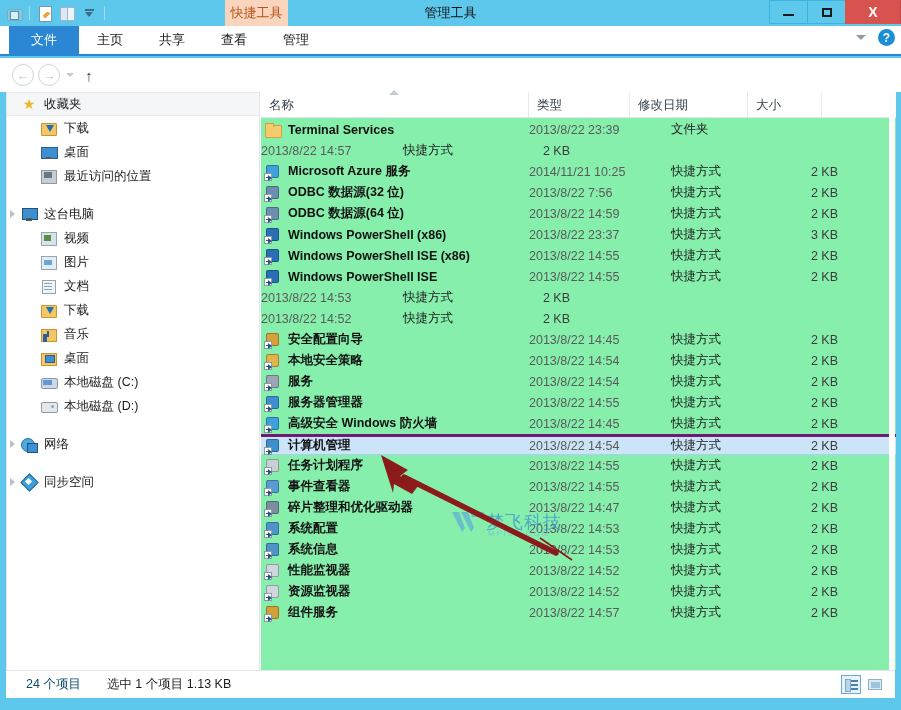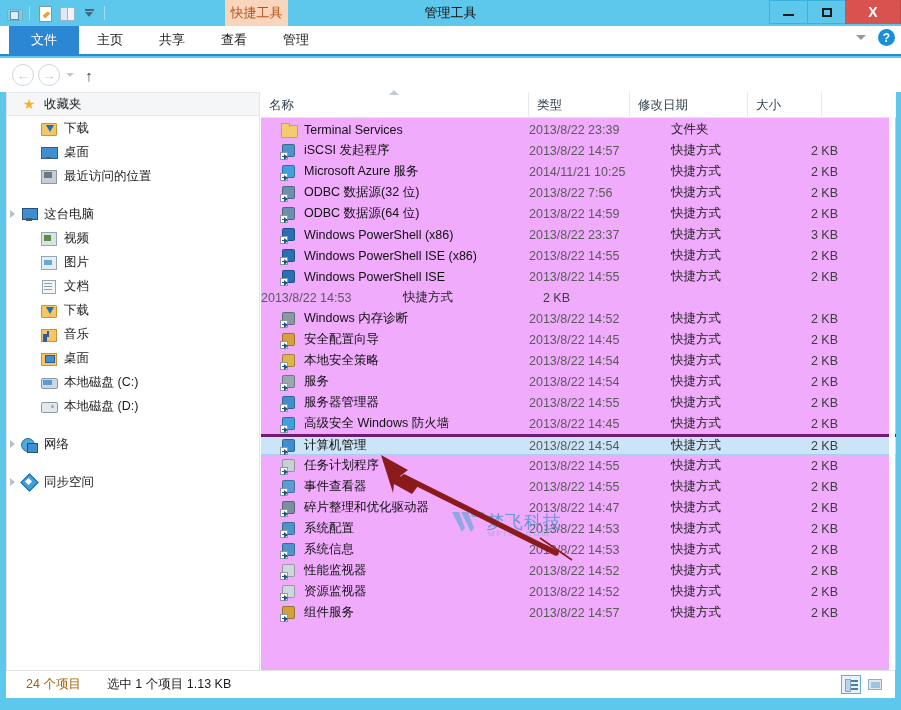--- a/index.html
+++ b/index.html
@@ -143,56 +143,56 @@
   .ic-hdd-d:after{content:"";position:absolute;left:10px;top:7px;width:3px;height:3px;background:#9aa7b3;border-radius:50%;}
   .ic-net:before{content:"";position:absolute;left:0;top:2px;width:12px;height:12px;border-radius:50%;background:#4fa8dd;border:1px solid #2a6f9f;}
   .ic-net:after{content:"";position:absolute;left:6px;top:7px;width:9px;height:8px;background:#3f8fd0;border:1px solid #23527e;}
   .ic-sync{ }
   .ic-sync:before{content:"";position:absolute;left:2px;top:2px;width:11px;height:11px;background:#3fa0d8;transform:rotate(45deg);border:1px solid #1f6ea3;}
   .ic-sync:after{content:"";position:absolute;left:5px;top:5px;width:5px;height:5px;background:#fff;transform:rotate(45deg);}
   .expander{width:10px;height:10px;position:relative;margin-left:-12px;margin-right:2px;flex:0 0 10px;}
   .expander:before{content:"";position:absolute;left:1px;top:1px;width:0;height:0;border-top:4px solid transparent;border-bottom:4px solid transparent;border-left:5px solid #b6c0c9;}
 
   
-  .listpane { position:absolute; left:254px; top:0; width:635px; height:578px; background:#f0abfc; }
+  .listpane { position:absolute; left:254px; top:0; width:635px; height:578px; background:#86efac; }
   .colhdr { position:absolute; left:0; top:0; width:635px; height:26px; background:#fff;
             border-bottom:1px solid #e3e7eb; display:flex; }
   .ch { height:26px; line-height:26px; font-size:12.5px; color:#31424f; padding-left:8px;
         border-right:1px solid #e6eaee; position:relative;}
   .ch-name{ width:268px; }
   .ch-date{ width:118px; }
   .ch-type{ width:101px; }
   .ch-size{ width:74px; }
   .sortcaret{position:absolute; left:128px; top:-2px; width:0;height:0;
              border-left:5px solid transparent;border-right:5px solid transparent;border-bottom:5px solid #c3ccd4;}
   .rows { position:absolute; left:0; top:27px; width:635px; }
   .row { height:21px; display:flex; align-items:center; font-size:12.5px; color:#111; }
   .row.selected { background:#cce4f7; border-top:3px solid #701a75; border-bottom:1px solid #a8cfee; }
-  .c-name { width:268px; display:flex; align-items:center; padding-left:20px; }
+  .c-name { width:268px; display:flex; align-items:center; padding-left:4px;font-weight:bold; }
   .c-date { width:118px; color:#5a5a5a; }
   .c-type { width:101px; color:#1b1b1b;margin-left:24px; }
   .c-size { width:74px; color:#3c3c3c; text-align:right; padding-right:8px; }
   .fico { width:16px;height:16px;margin-right:7px;position:relative;flex:0 0 16px;}
   
   .f-folder:before{content:"";position:absolute;left:0;top:3px;width:15px;height:11px;background:#f6cb6e;border:1px solid #d2a13c;border-radius:1px;}
   .f-folder:after{content:"";position:absolute;left:0;top:1px;width:7px;height:3px;background:#f6cb6e;border:1px solid #d2a13c;border-bottom:none;border-radius:1px 1px 0 0;}
   
   .f-sc { }
   .f-sc .base { position:absolute; left:1px; top:1px; width:13px; height:13px; border-radius:2px; border:1px solid rgba(0,0,0,.28); }
   .f-sc .arrow { position:absolute; left:-1px; bottom:-1px; width:8px; height:8px; background:#fff; border:1px solid #8d99a4; }
   .f-sc .arrow:after{content:"";position:absolute;left:1px;top:3px;width:5px;height:1.4px;background:#25557f;}
   .f-sc .arrow:before{content:"";position:absolute;left:3px;top:1px;width:0;height:0;border-top:3px solid transparent;border-bottom:3px solid transparent;border-left:4px solid #25557f;}
 
   
   .gutter { position:absolute; left:889px; top:92px; width:6px; height:578px; background:#fdfdfb; }
 
   
   .statusbar { position:absolute; left:6px; top:670px; width:889px; height:28px; background:#fff;
                border-top:1px solid #e3e7eb; display:flex; align-items:center; }
-  .status-text { font-size:12.5px; color:#a16207; margin-left:20px; }
+  .status-text { font-size:12.5px; color:#0c4a6e; margin-left:20px; }
   .status-text2 { font-size:12.5px; color:#1b1b1b; margin-left:26px; }
   .view-btns { position:absolute; right:10px; top:4px; display:flex; gap:4px; }
   .vbtn { width:20px; height:19px; display:flex;align-items:center;justify-content:center; }
   .vbtn.active { border:1px solid #6aa9d6; background:#e8f2fb; }
   .vb-details{width:13px;height:11px;position:relative;}
   .vb-details:before{content:"";position:absolute;left:0;top:0;width:4px;height:11px;background:#bcd4e8;border:1px solid #7ea7c9;}
   .vb-details:after{content:"";position:absolute;left:6px;top:1px;width:7px;height:1.5px;background:#4a7fa8;box-shadow:0 4px 0 #4a7fa8,0 8px 0 #4a7fa8;}
   .vb-icons{width:14px;height:11px;background:#dce8f2;border:1px solid #8cb0cc;position:relative;}
   .vb-icons:after{content:"";position:absolute;left:2px;top:2px;width:9px;height:6px;background:#9dc3dd;}
 
@@ -383,27 +383,20 @@
           <div class="row">
             <div class="c-name">
               <span class="fico f-folder"></span>
               <span>Terminal Services</span>
             </div>
             <div class="c-date">2013/8/22 23:39</div>
             <div class="c-type">文件夹</div>
             <div class="c-size"></div>
           </div>
           <div class="row">
-            <div class="c-name">
-              <span class="fico f-sc">
-                <span class="base" style="background: rgb(79, 148, 200);"></span>
-                <span class="arrow"></span>
-              </span>
-              <span>iSCSI 发起程序</span>
-            </div>
             <div class="c-date">2013/8/22 14:57</div>
             <div class="c-type">快捷方式</div>
             <div class="c-size">2 KB</div>
           </div>
           <div class="row">
             <div class="c-name">
               <span class="fico f-sc">
                 <span class="base" style="background: rgb(63, 160, 221);"></span>
                 <span class="arrow"></span>
               </span>
@@ -472,27 +465,20 @@
             <div class="c-date">2013/8/22 14:55</div>
             <div class="c-type">快捷方式</div>
             <div class="c-size">2 KB</div>
           </div>
           <div class="row">
             <div class="c-date">2013/8/22 14:53</div>
             <div class="c-type">快捷方式</div>
             <div class="c-size">2 KB</div>
           </div>
           <div class="row">
-            <div class="c-name">
-              <span class="fico f-sc">
-                <span class="base" style="background: rgb(138, 152, 166);"></span>
-                <span class="arrow"></span>
-              </span>
-              <span>Windows 内存诊断</span>
-            </div>
             <div class="c-date">2013/8/22 14:52</div>
             <div class="c-type">快捷方式</div>
             <div class="c-size">2 KB</div>
           </div>
           <div class="row">
             <div class="c-name">
               <span class="fico f-sc">
                 <span class="base" style="background: rgb(214, 161, 60);"></span>
                 <span class="arrow"></span>
               </span>

